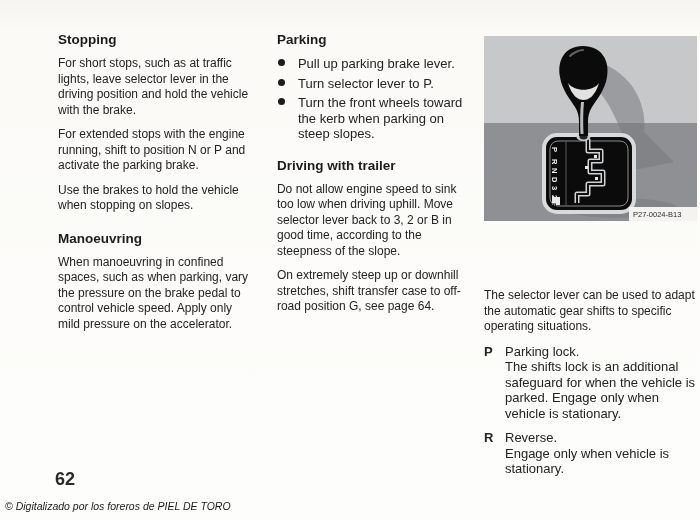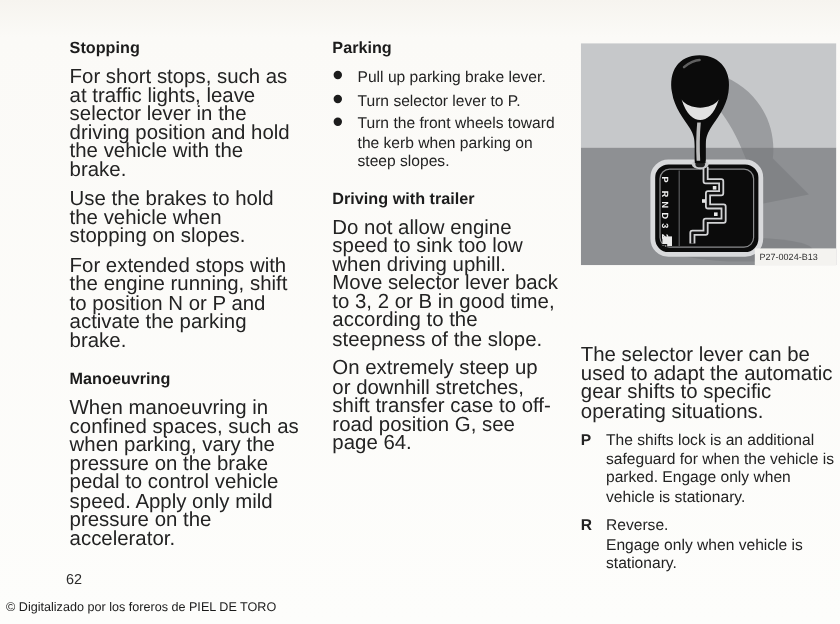--- a/index.html
+++ b/index.html
@@ -24,21 +24,21 @@
   .col-left  { width: 197px; margin-right: 27px; }
   .col-mid   { width: 193px; margin-right: 19px; }
   .col-right { width: 213px; }
 
   .heading {
     font-size: 13.5px; font-weight: bold;
     margin: 0 0 8px 0; line-height: 16px;
     color: #1c1c1c;
   }
   .body-p {
-    font-size: 17px; line-height: 15.5px;
+    font-size: 12px; line-height: 15.5px;
     margin: 0 0 9px 0;
   }
   .section { margin-bottom: 14px; }
 
   ul.bullets { list-style: none; margin: 0 0 6px 0; padding: 0; }
   ul.bullets li {
     position: relative; padding-left: 21px;
     font-size: 13px; line-height: 15.5px;
     margin-bottom: 4px;
   }
@@ -53,40 +53,40 @@
 
   .sel-item { display: flex; margin-bottom: 9px; }
   .sel-key {
     width: 21px; flex: none;
     font-size: 13px; font-weight: bold; line-height: 15.5px;
   }
   .sel-text { flex: 1; font-size: 13px; line-height: 15.5px; }
 
   .page-number {
     position: absolute; left: 55px; bottom: 30px;
-    font-size: 12px; color: #2a2a2a;
+    font-size: 18px; color: #2a2a2a; font-weight: bold;
   }
   .credit {
     position: absolute; left: 5px; bottom: 8px;
-    font-size: 10.5px; color: #1a1a1a;
+    font-size: 10.5px; color: #1a1a1a; font-style: italic;
   }
 </style>
 </head>
 <body>
 
 <div class="scan-page">
 
   <div class="columns">
 
     <div class="col-left">
       <div class="section">
         <div class="heading">Stopping</div>
         <p class="body-p">For short stops, such as at traffic lights, leave selector lever in the driving position and hold the vehicle with the brake.</p>
+        <p class="body-p">For extended stops with the engine running, shift to position N or P and activate the parking brake.</p>
         <p class="body-p">Use the brakes to hold the vehicle when stopping on slopes.</p>
-        <p class="body-p">For extended stops with the engine running, shift to position N or P and activate the parking brake.</p>
       </div>
       <div class="section" style="margin-top:17px;">
         <div class="heading">Manoeuvring</div>
         <p class="body-p">When manoeuvring in confined spaces, such as when parking, vary the pressure on the brake pedal to control vehicle speed. Apply only mild pressure on the accelerator.</p>
       </div>
     </div>
 
     <div class="col-mid">
       <div class="section">
         <div class="heading">Parking</div>
@@ -161,20 +161,21 @@
           <text x="149" y="181" font-size="7.5" fill="#2e2e2e">P27-0024-B13</text>
         </svg>
       </div>
 
       <div class="section">
         <p class="body-p">The selector lever can be used to adapt the automatic gear shifts to specific operating situations.</p>
 
         <div class="sel-item">
           <div class="sel-key">P</div>
           <div class="sel-text">
+            <div>Parking lock.</div>
             <div>The shifts lock is an additional safeguard for when the vehicle is parked. Engage only when vehicle is stationary.</div>
           </div>
         </div>
 
         <div class="sel-item">
           <div class="sel-key">R</div>
           <div class="sel-text">
             <div>Reverse.</div>
             <div>Engage only when vehicle is stationary.</div>
           </div>

